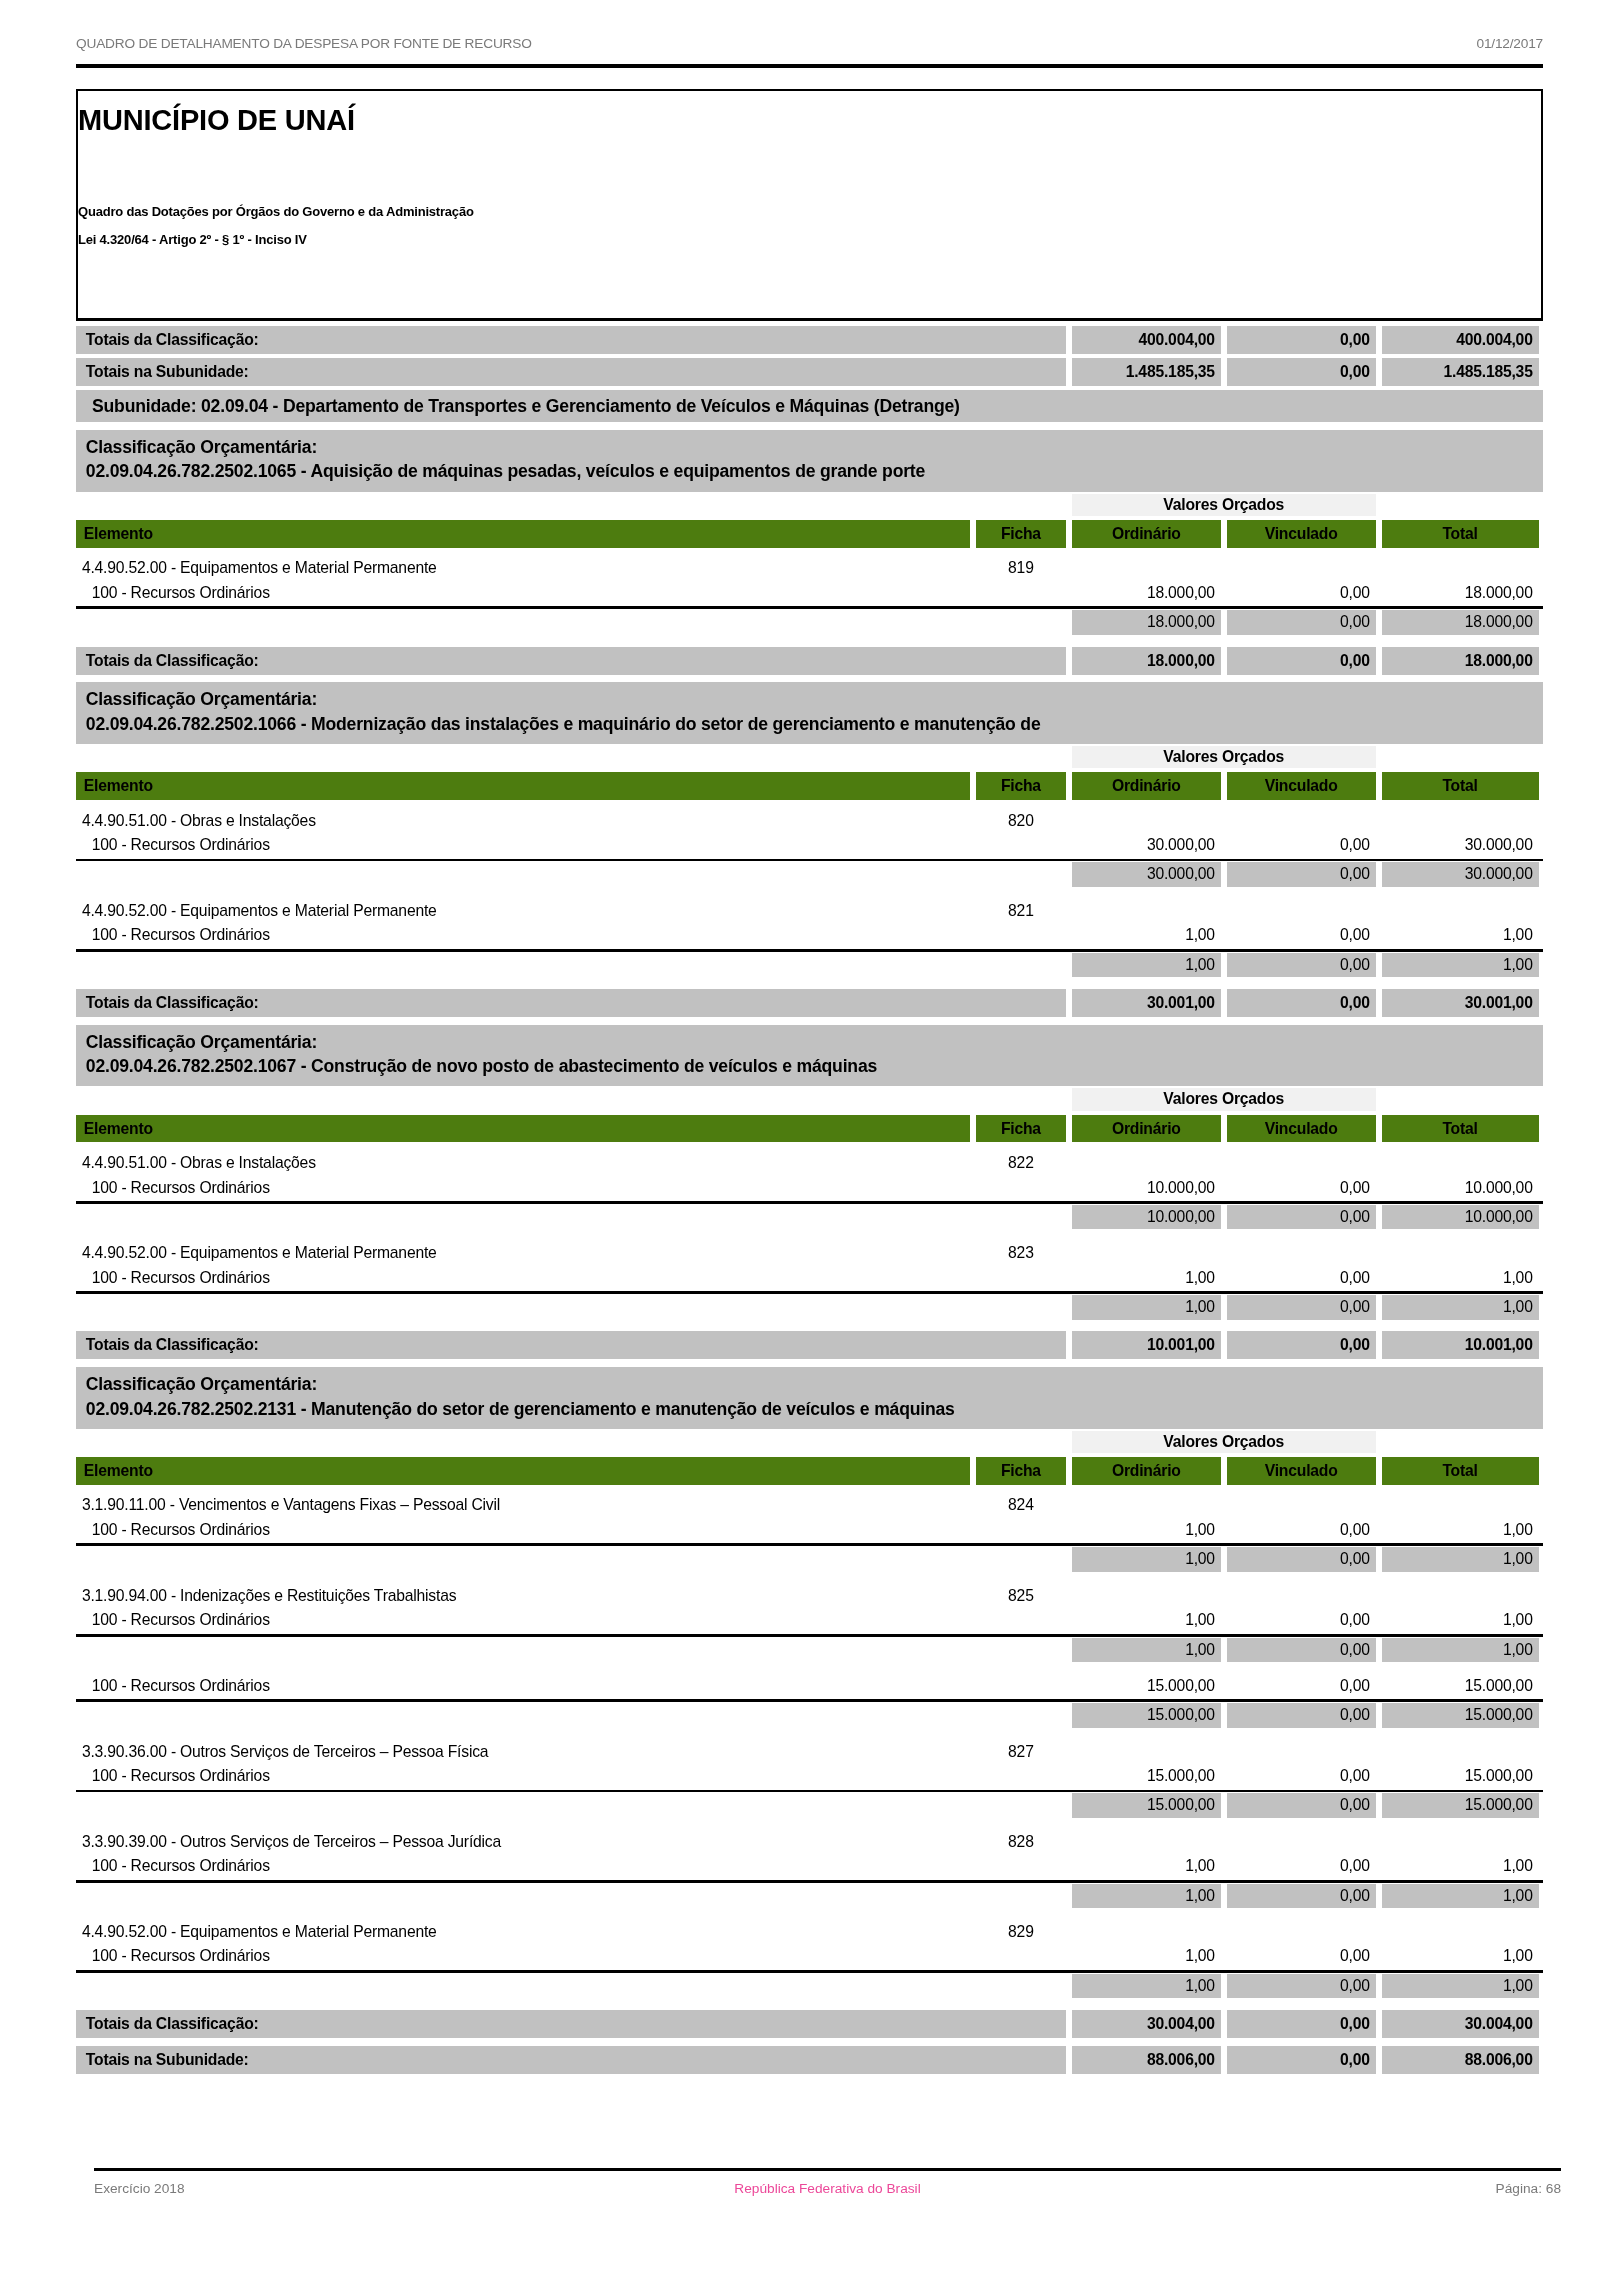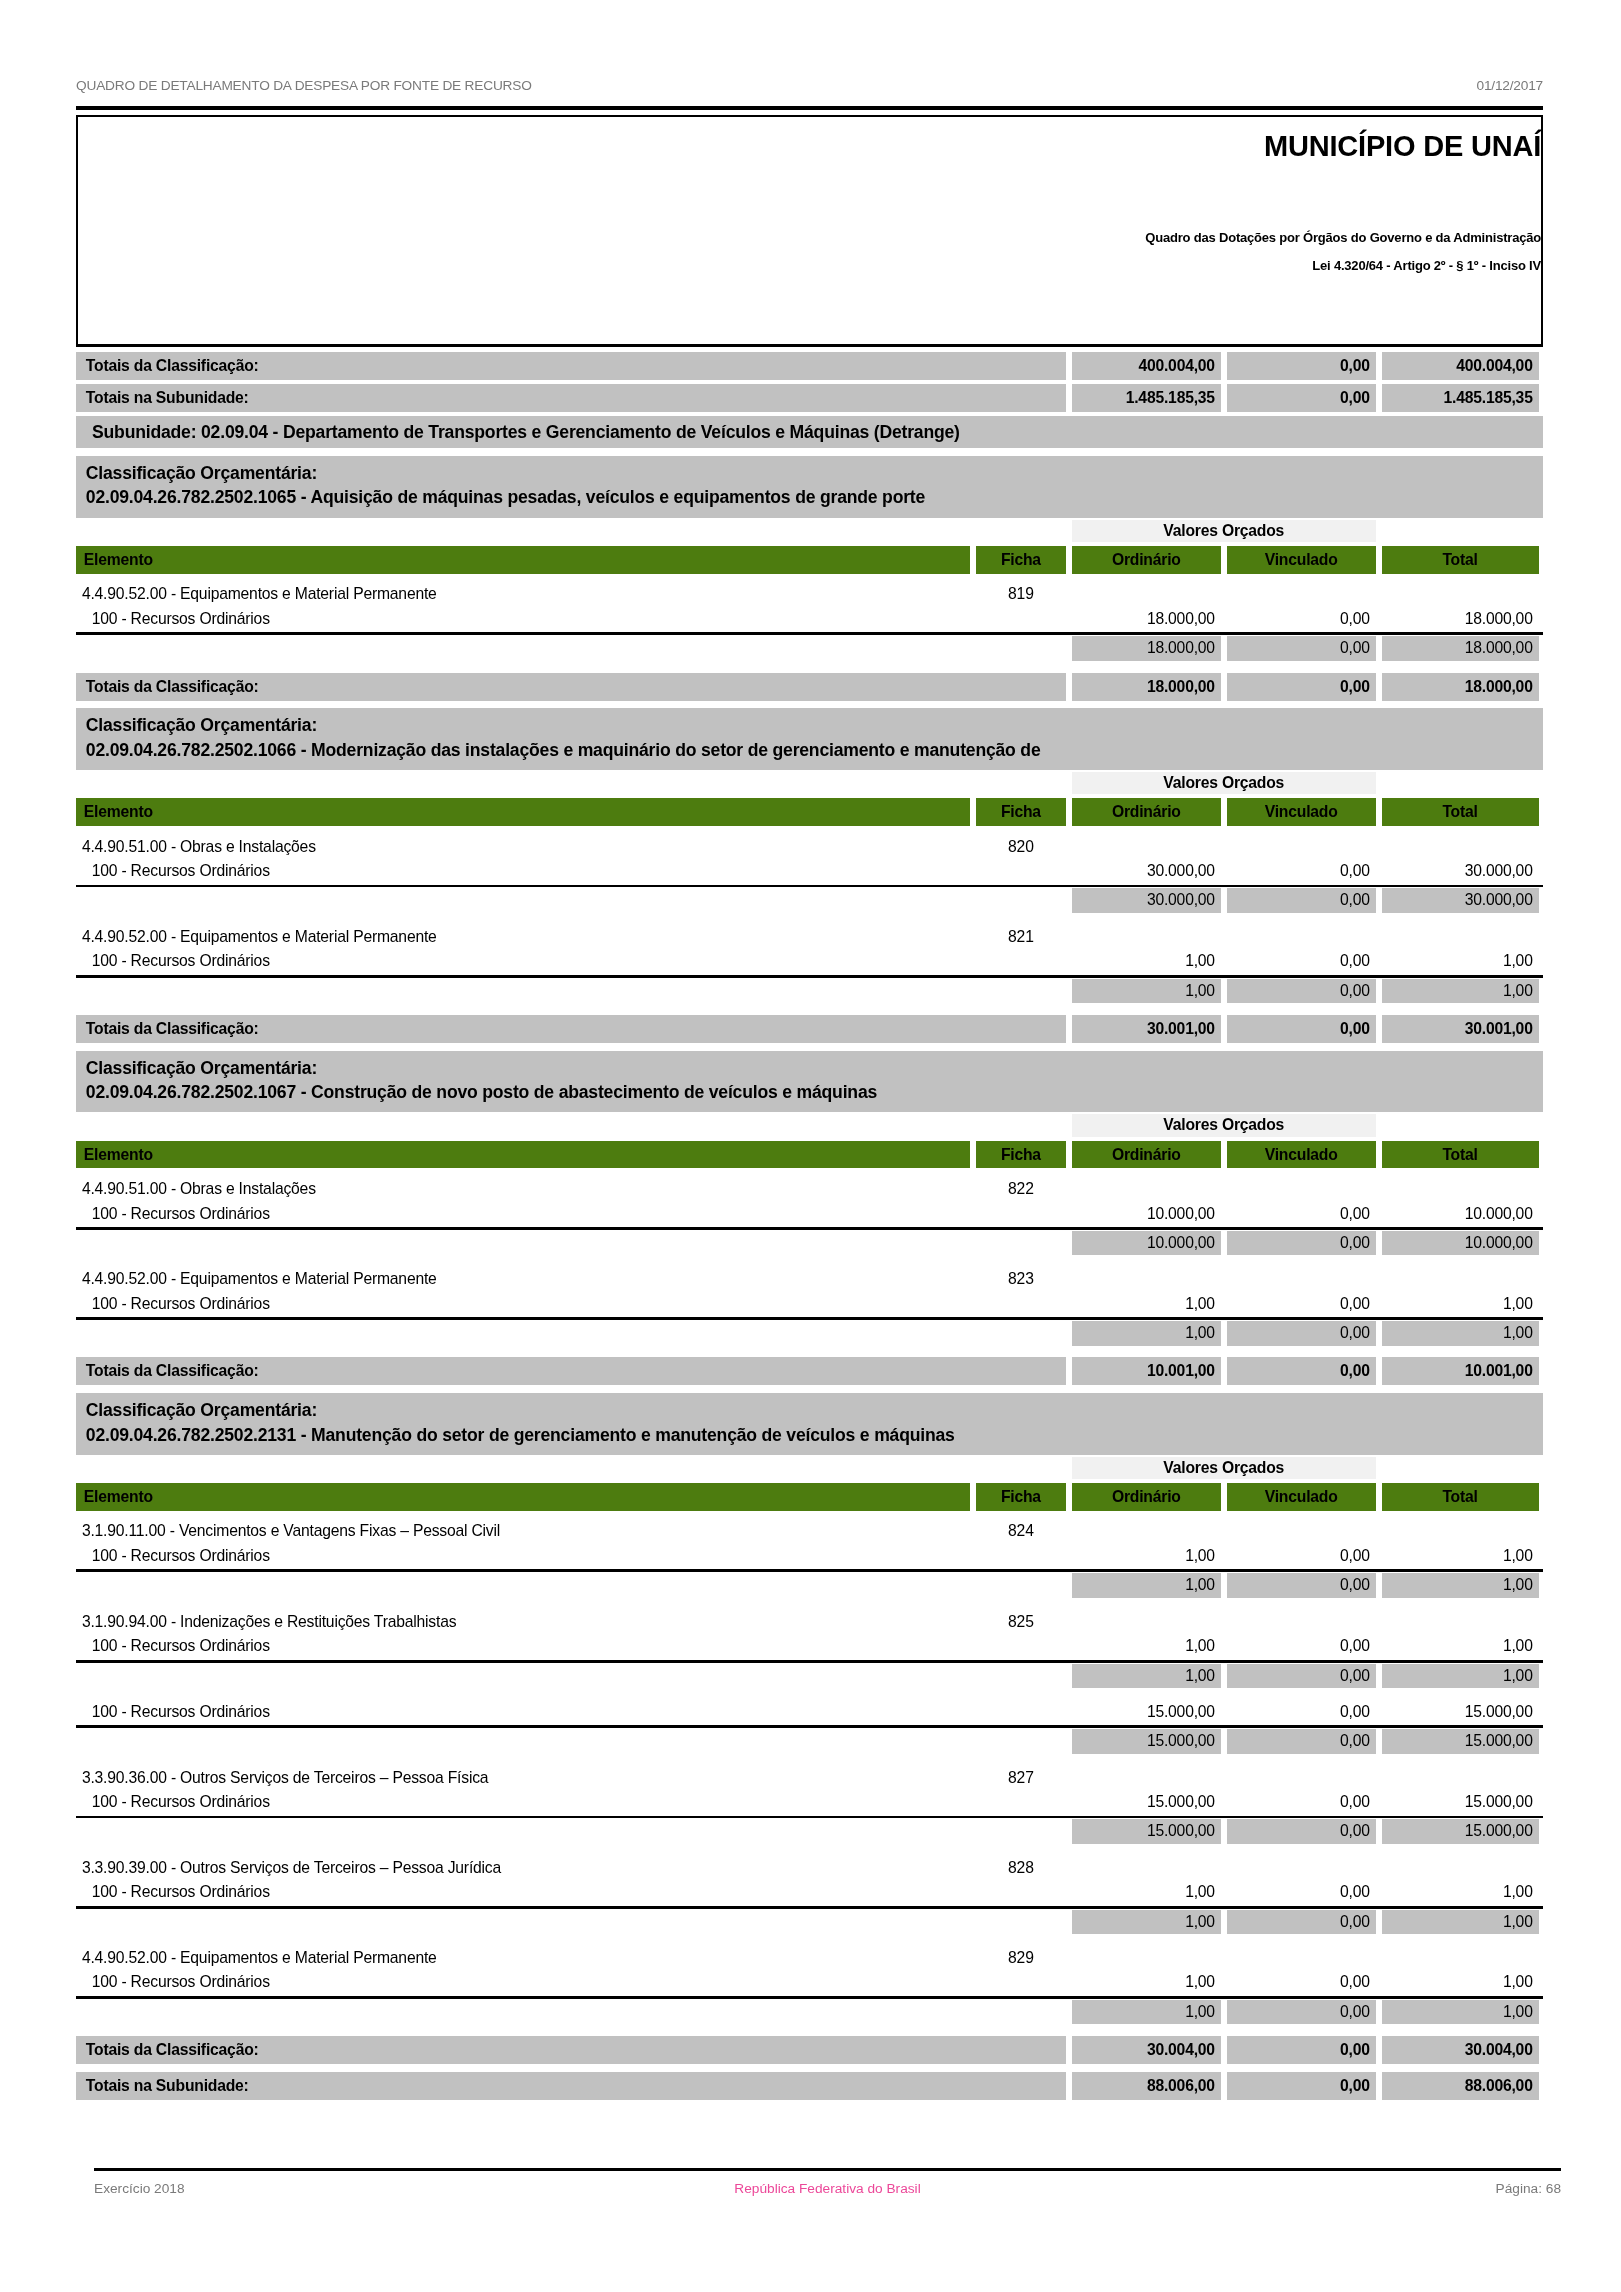--- a/index.html
+++ b/index.html
@@ -8,26 +8,26 @@
     width:1621px;height:2293px;
     background:#fff;
     font-family:"Liberation Sans",sans-serif;
     color:#000;
     overflow:hidden;
   }
   .content{position:absolute;left:76px;top:0;width:1467px;letter-spacing:-0.2px;}
 
   
   .pg-header{display:flex;justify-content:space-between;align-items:flex-end;
-    padding-top:78px;font-size:13.7px;color:#7a7a7a;}
+    padding-top:36px;font-size:13.7px;color:#7a7a7a;}
   .top-rule{height:3.9px;background:#000;margin-top:12.7px;}
 
   
-  .title-box{border:2px solid #000;border-bottom-width:3.9px;height:227px;margin-top:5px;
-    text-align:right;}
+  .title-box{border:2px solid #000;border-bottom-width:3.9px;height:227px;margin-top:21px;
+    text-align:left;}
   .muni{font-size:29px;font-weight:bold;margin-top:13.7px;line-height:33px;}
   .subwrap{margin-top:61px;font-size:13px;font-weight:bold;line-height:28px;}
 
   
   .grid{display:grid;grid-template-columns:894px 90px 149px 149px 157px;column-gap:5.9px;}
   .c3{grid-column:3;}
   .span12{grid-column:1 / 3;}
   .span34{grid-column:3 / 5;}
 
   

